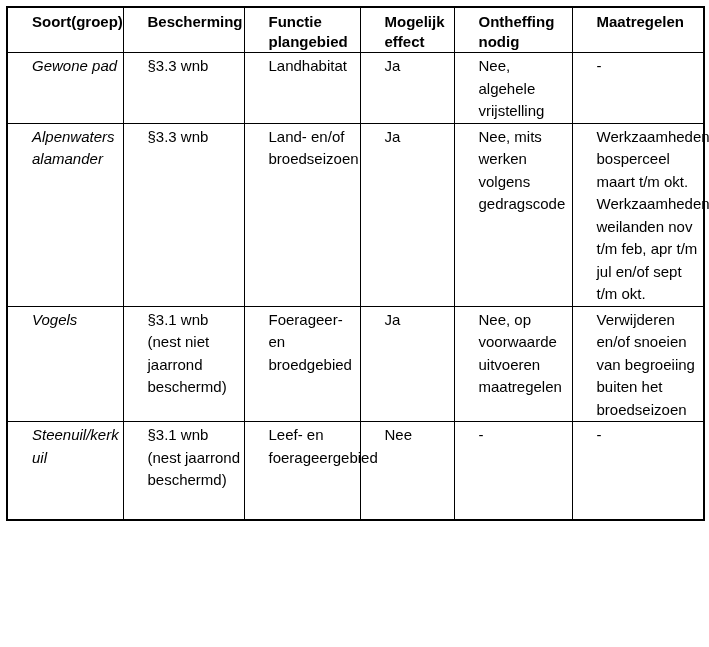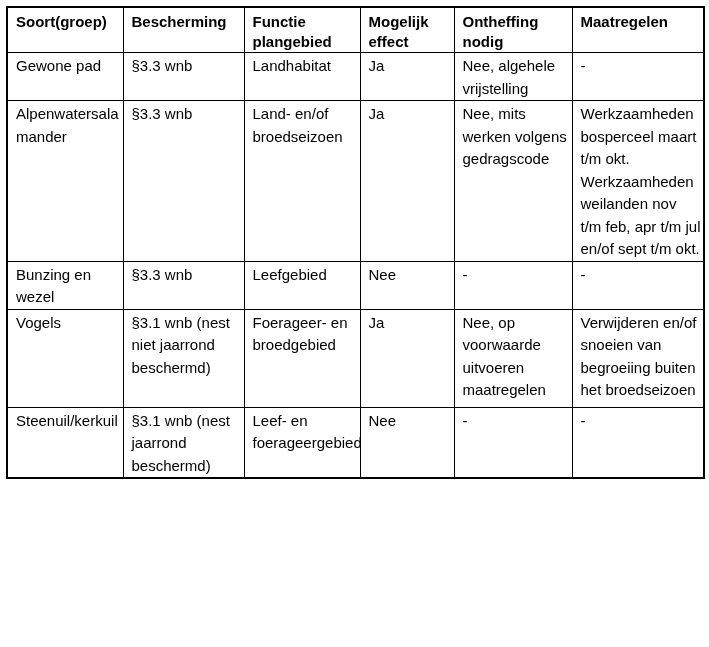--- a/index.html
+++ b/index.html
@@ -31,34 +31,35 @@
   col.c1 { width: 116px; }
   col.c2 { width: 121px; }
   col.c3 { width: 116px; }
   col.c4 { width: 94px; }
   col.c5 { width: 118px; }
   col.c6 { width: 132px; }
   th, td {
     border: 1px solid #000000;
     vertical-align: top;
     text-align: left;
-    padding: 2px 2px 0 8px;
+    padding: 2px 2px 0 24px;
     font-size: 15px;
     line-height: 22.5px;
     color: #000000;
     background: #ffffff;
   }
   th {
     font-weight: bold;
     line-height: 20px;
     padding-top: 4px;
   }
   td:first-child {
     padding-right: 0;
     overflow-wrap: break-word;
+    font-style: italic;
   }
   thead tr { height: 44px; }
   tbody tr:nth-child(1) { height: 48px; }
   tbody tr:nth-child(2) { height: 135px; }
   tbody tr:nth-child(3) { height: 48px; }
   tbody tr:nth-child(4) { height: 98px; }
   tbody tr:nth-child(5) { height: 44px; }
   tbody tr:nth-child(6) { height: 25px; }
   tbody tr:nth-child(7) { height: 92px; margin-top: 43px; }
   tbody tr:nth-child(8) { height: 74px; }
@@ -97,28 +98,20 @@
       </tr>
       <tr>
         <td>Alpenwatersalamander</td>
         <td>§3.3 wnb</td>
         <td>Land- en/of broedseizoen</td>
         <td>Ja</td>
         <td>Nee, mits werken volgens gedragscode</td>
         <td>Werkzaamheden bosperceel maart t/m okt. Werkzaamheden weilanden nov t/m feb, apr t/m jul en/of sept t/m okt.</td>
       </tr>
       <tr>
-        <td>Bunzing en wezel</td>
-        <td>§3.3 wnb</td>
-        <td>Leefgebied</td>
-        <td>Nee</td>
-        <td>-</td>
-        <td>-</td>
-      </tr>
-      <tr>
         <td>Vogels</td>
         <td>§3.1 wnb (nest niet jaarrond beschermd)</td>
         <td>Foerageer- en broedgebied</td>
         <td>Ja</td>
         <td>Nee, op voorwaarde uitvoeren maatregelen</td>
         <td>Verwijderen en/of snoeien van begroeiing buiten het broedseizoen</td>
       </tr>
       <tr>
         <td>Steenuil/kerkuil</td>
         <td>§3.1 wnb (nest jaarrond beschermd)</td>

